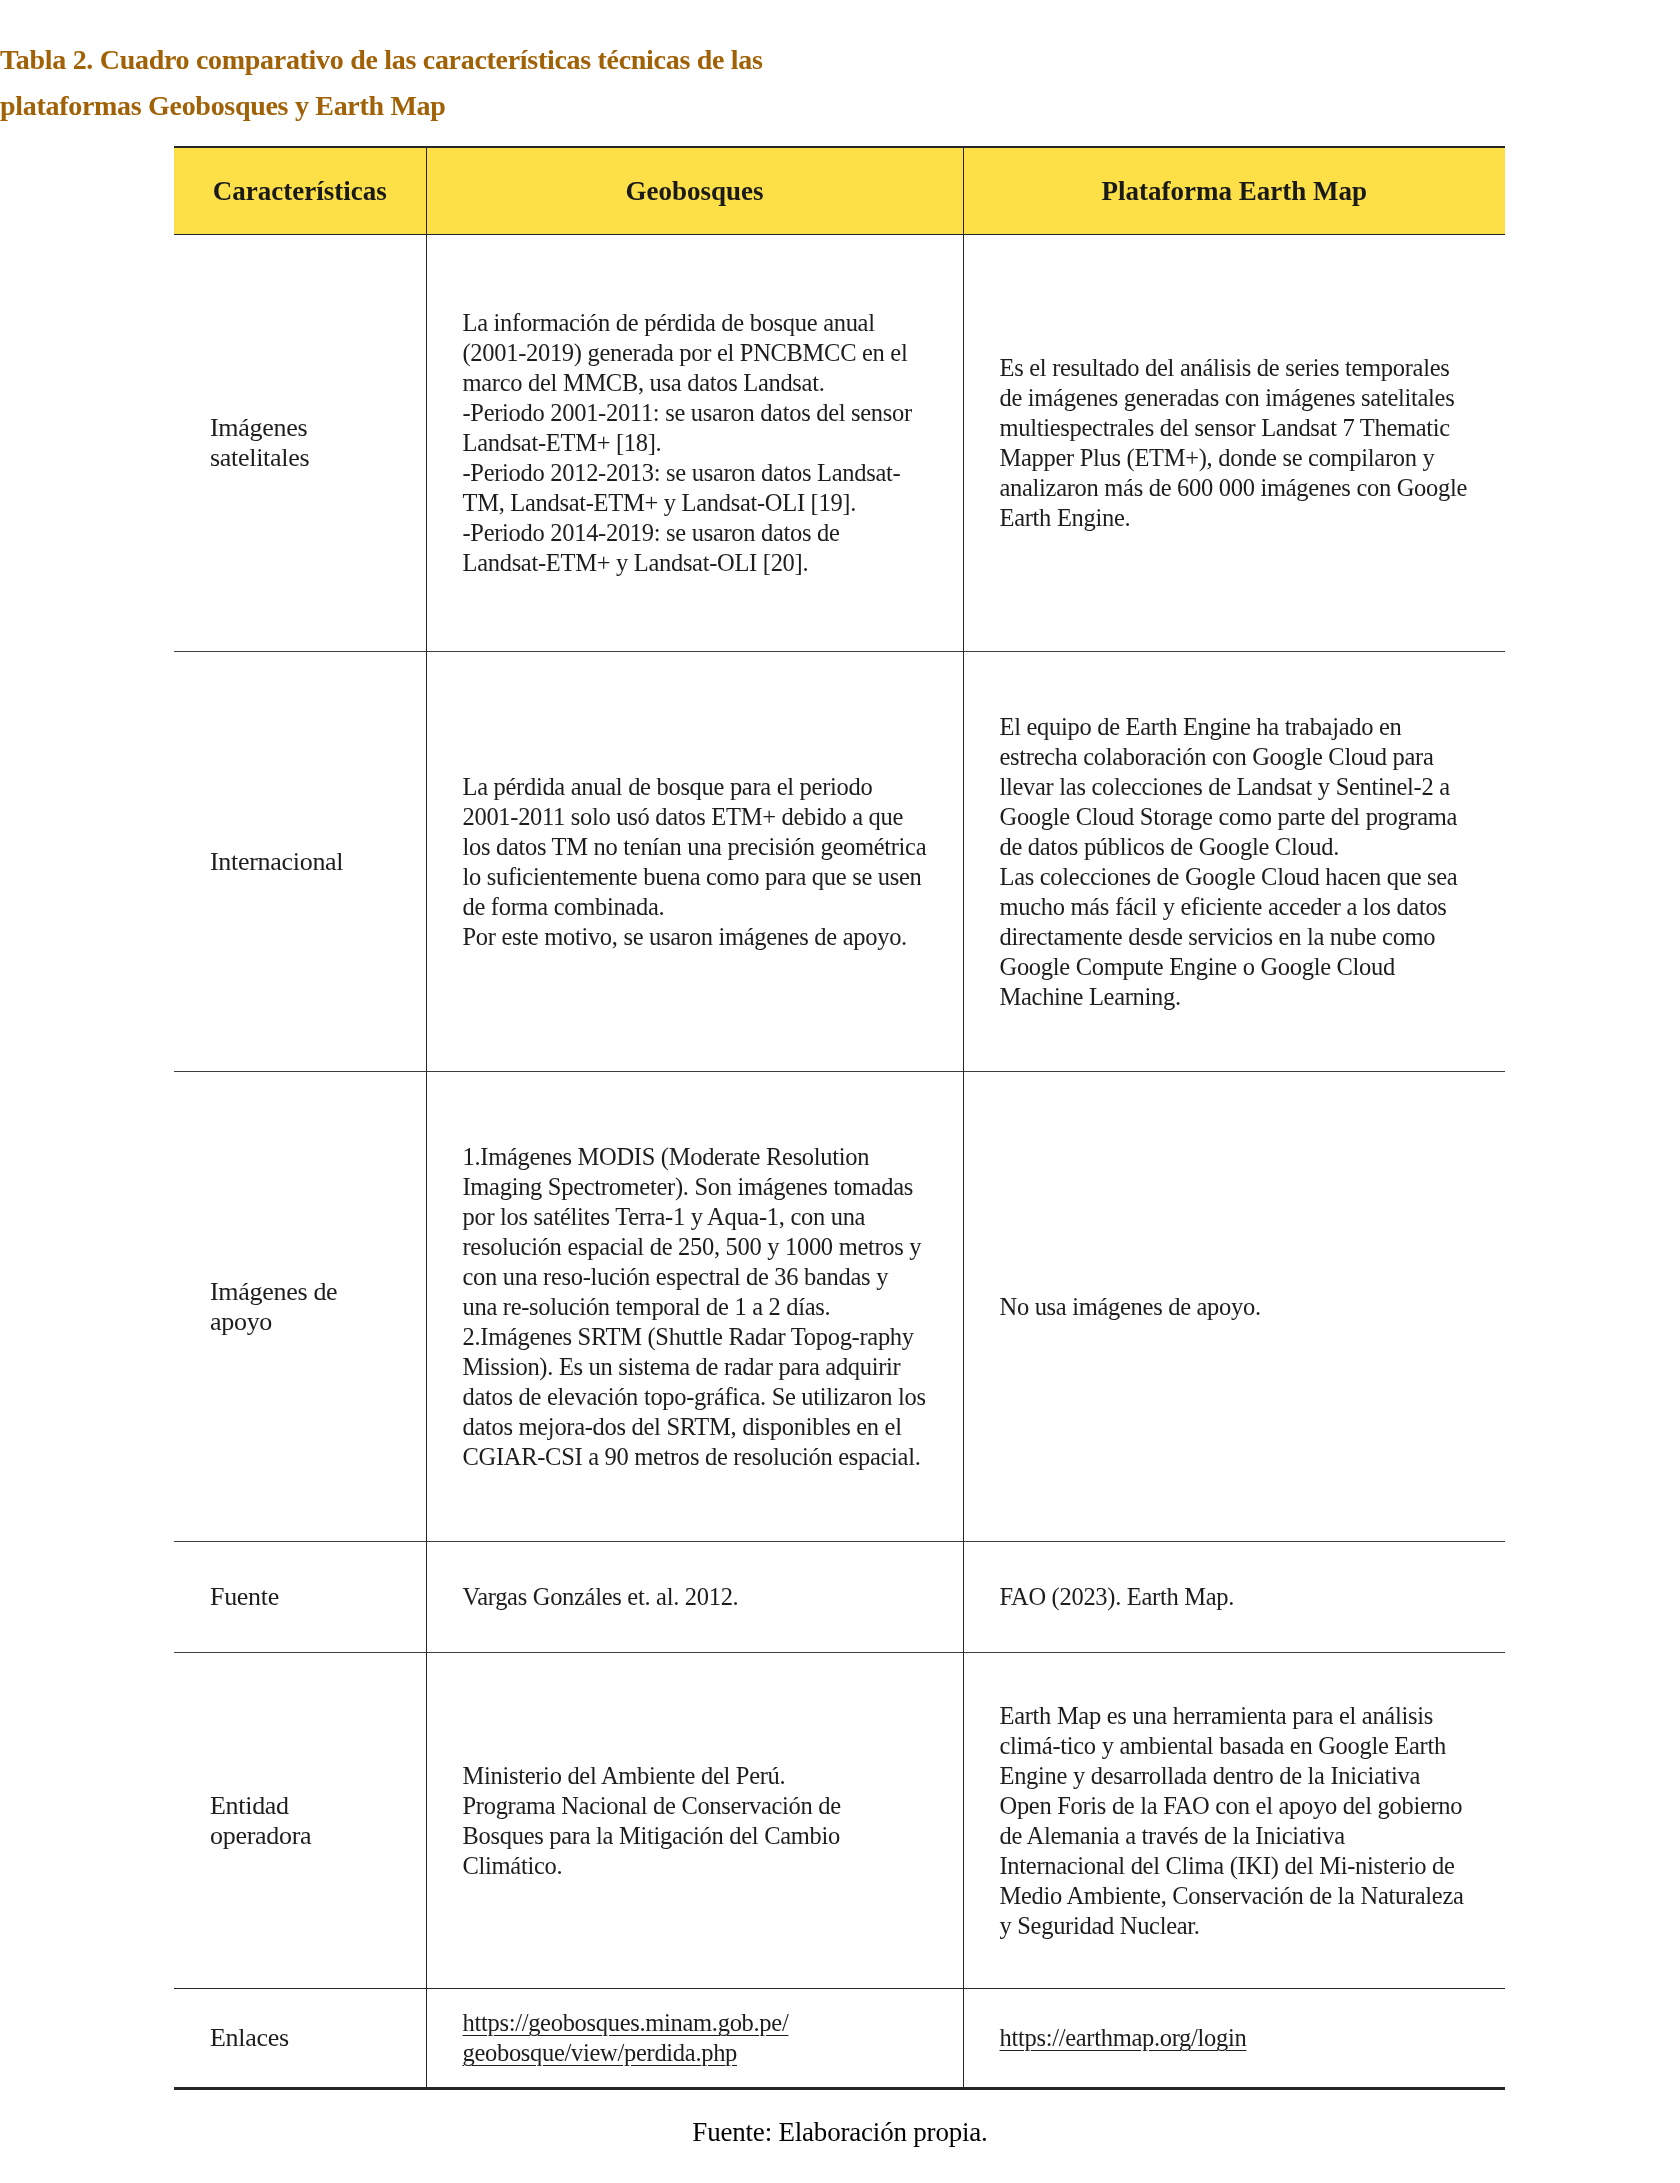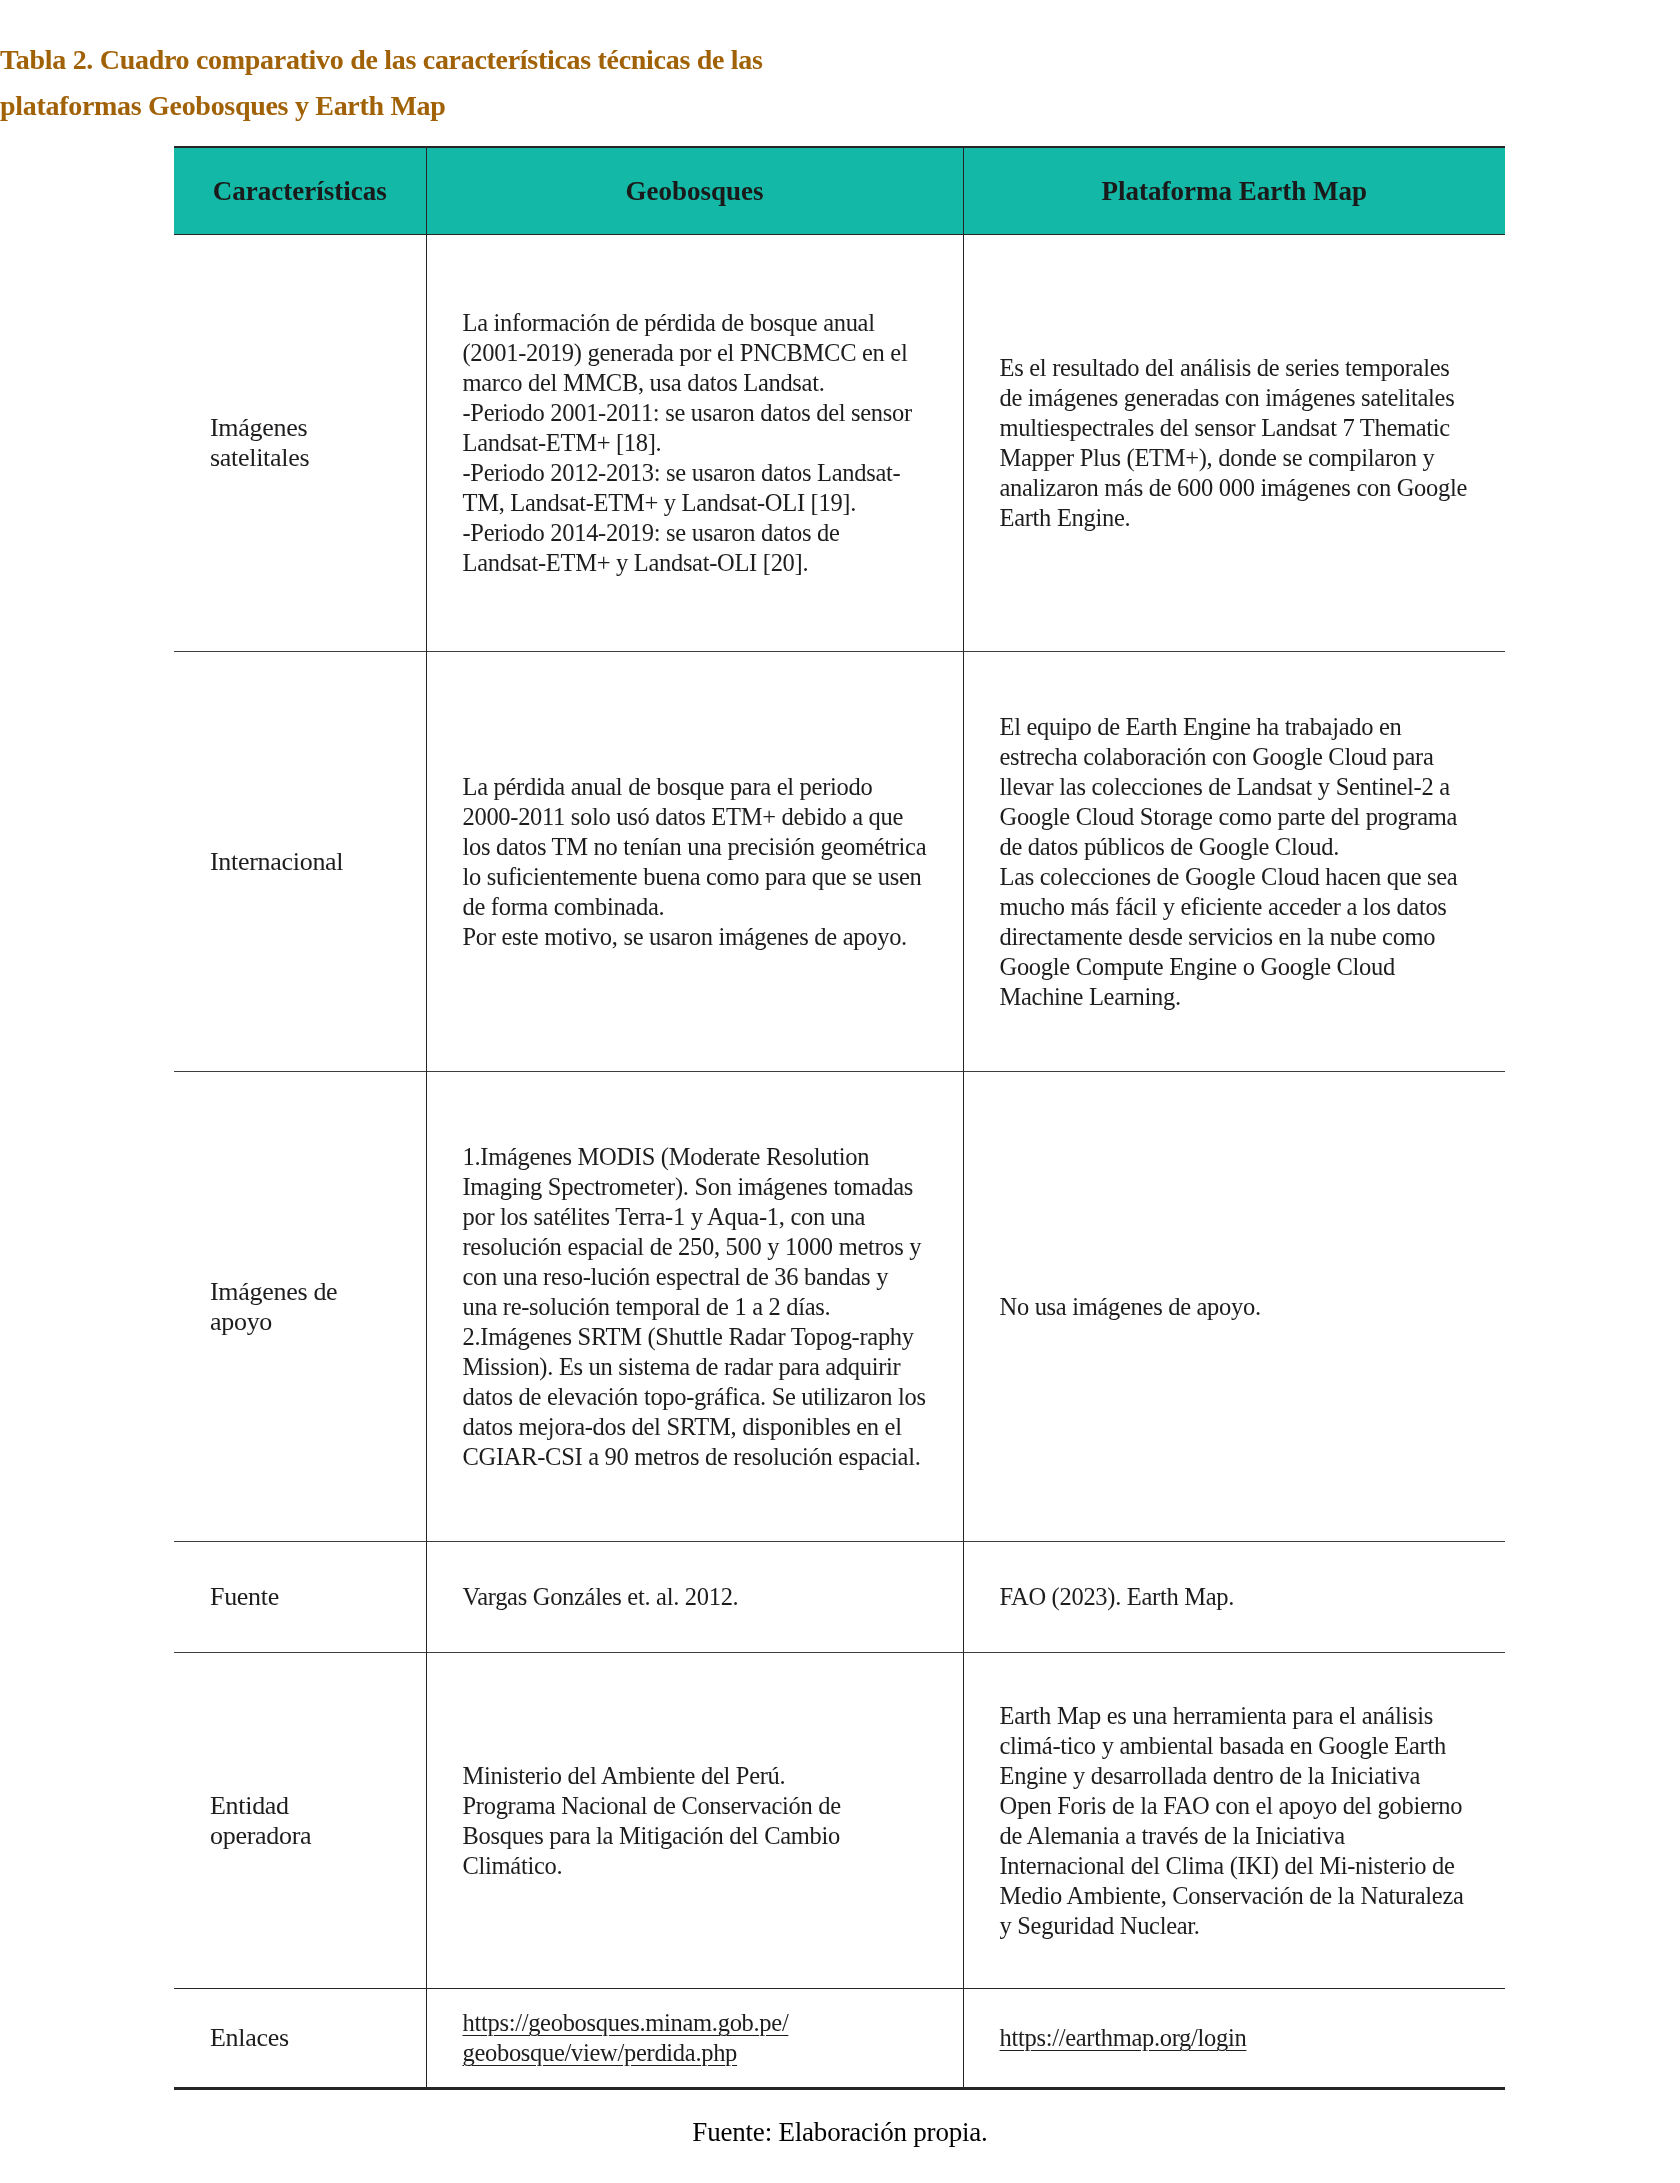--- a/index.html
+++ b/index.html
@@ -23,21 +23,21 @@
   }
   table.tbl {
     border-collapse: collapse;
     table-layout: fixed;
     width: 1330px;
     margin: 17.4px 0 0 174px;
     border-top: 2.6px solid #262626;
     border-bottom: 3.2px solid #262626;
   }
   .tbl th {
-    background: #14b8a6;
+    background: #fde047;
     font-size: 27px;
     font-weight: 700;
     text-align: center;
     vertical-align: middle;
     height: 86px;
     padding: 0 13px;
     border-bottom: 1.9px solid #262626;
     color: #1a1a1a;
   }
   .tbl th + th, .tbl td + td { border-left: 1.3px solid #262626; }
@@ -101,21 +101,21 @@
         <td class="feature">Imágenes
 satelitales</td>
         <td>La información de pérdida de bosque anual (2001-2019) generada por el PNCBMCC en el marco del MMCB, usa datos Landsat.
 -Periodo 2001-2011: se usaron datos del sensor Landsat-ETM+ [18].
 -Periodo 2012-2013: se usaron datos Landsat-TM, Landsat-ETM+ y Landsat-OLI [19].
 -Periodo 2014-2019: se usaron datos de Landsat-ETM+ y Landsat-OLI [20].</td>
         <td>Es el resultado del análisis de series temporales de imágenes generadas con imágenes satelitales multiespectrales del sensor Landsat 7 Thematic Mapper Plus (ETM+), donde se compilaron y analizaron más de 600 000 imágenes con Google Earth Engine.</td>
       </tr>
       <tr class="r1">
         <td class="feature">Internacional</td>
-        <td>La pérdida anual de bosque para el periodo 2000-2011 solo usó datos ETM+ debido a que los datos TM no tenían una precisión geométrica lo suficientemente buena como para que se usen de forma combinada.
+        <td>La pérdida anual de bosque para el periodo 2001-2011 solo usó datos ETM+ debido a que los datos TM no tenían una precisión geométrica lo suficientemente buena como para que se usen de forma combinada.
 Por este motivo, se usaron imágenes de apoyo.</td>
         <td>El equipo de Earth Engine ha trabajado en estrecha colaboración con Google Cloud para llevar las colecciones de Landsat y Sentinel-2 a Google Cloud Storage como parte del programa de datos públicos de Google Cloud.
 Las colecciones de Google Cloud hacen que sea mucho más fácil y eficiente acceder a los datos directamente desde servicios en la nube como Google Compute Engine o Google Cloud Machine Learning.</td>
       </tr>
       <tr class="r2">
         <td class="feature">Imágenes de
 apoyo</td>
         <td>1.Imágenes MODIS (Moderate Resolution Imaging Spectrometer). Son imágenes tomadas por los satélites Terra-1 y Aqua-1, con una resolución espacial de 250, 500 y 1000 metros y con una reso-lución espectral de 36 bandas y una re-solución temporal de 1 a 2 días.
 2.Imágenes SRTM (Shuttle Radar Topog-raphy Mission). Es un sistema de radar para adquirir datos de elevación topo-gráfica. Se utilizaron los datos mejora-dos del SRTM, disponibles en el CGIAR-CSI a 90 metros de resolución espacial.</td>
         <td>No usa imágenes de apoyo.</td>

